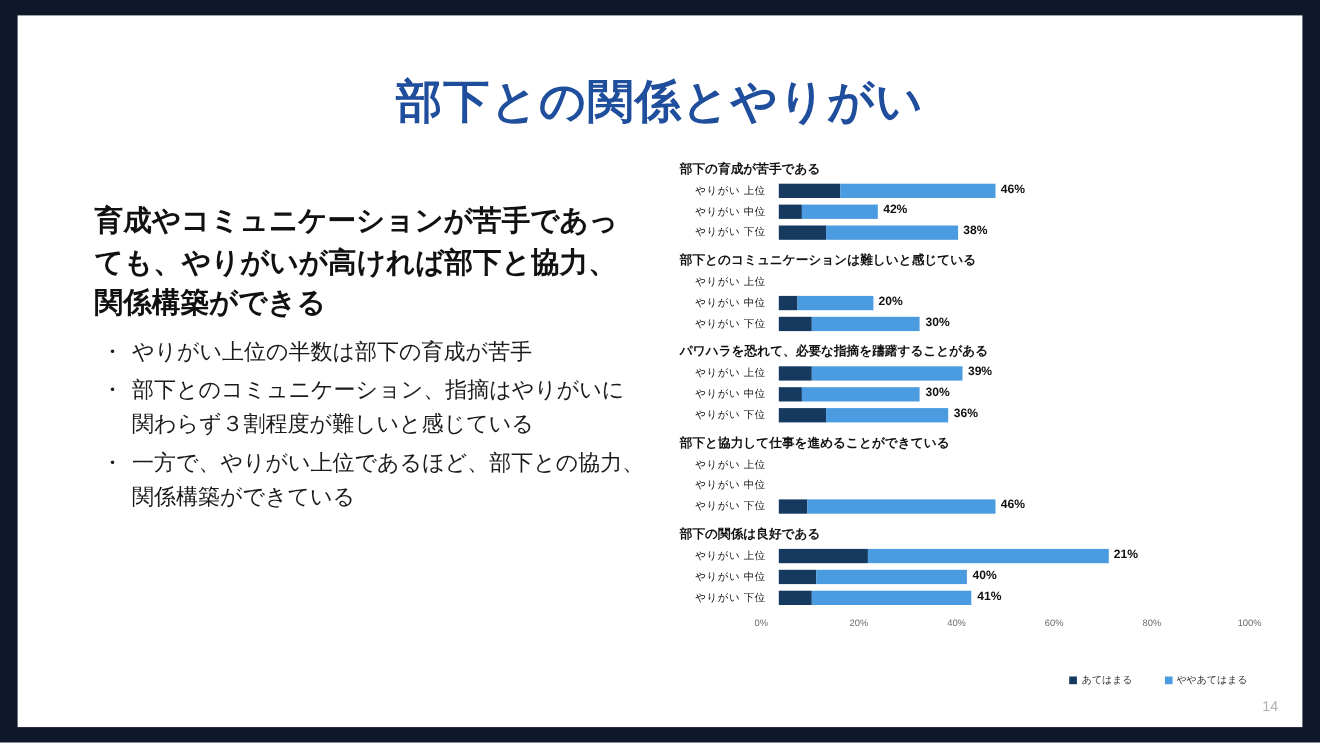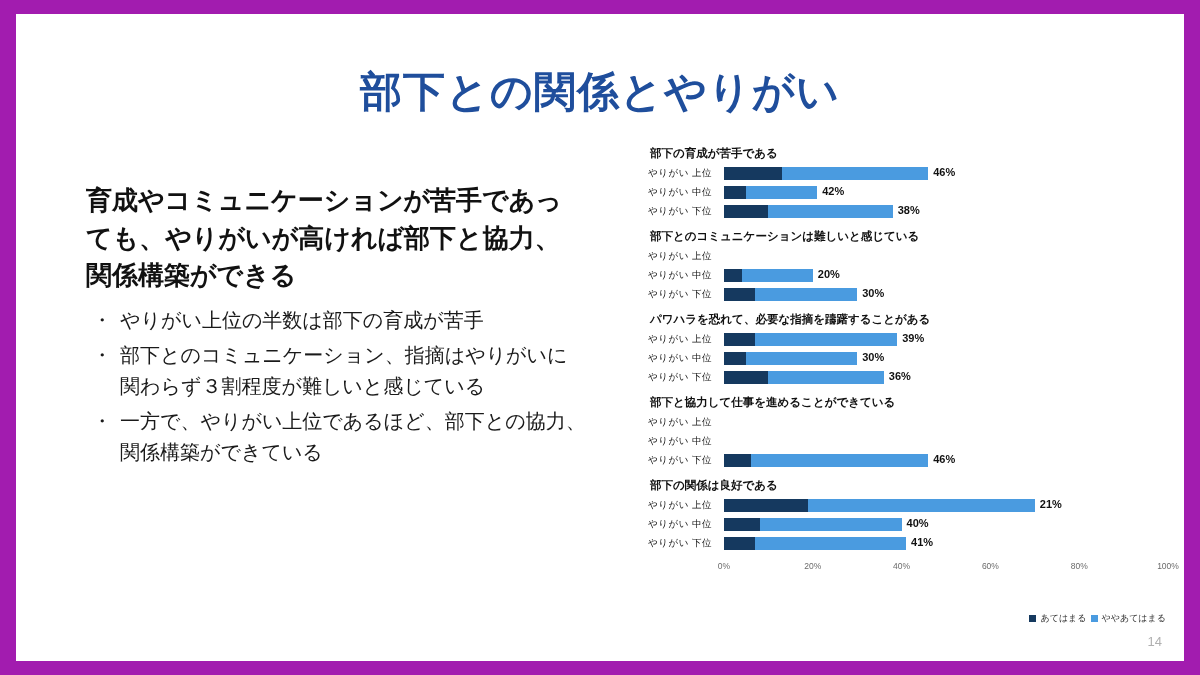--- a/index.html
+++ b/index.html
@@ -10,21 +10,21 @@
   body {
     width: 1200px;
     height: 675px;
     font-family: "Liberation Sans", sans-serif;
     overflow: hidden;
   }
   .slide {
     position: relative;
     width: 1200px;
     height: 675px;
-    background: #a21caf;
+    background: #0f172a;
     box-sizing: border-box;
     padding: 14px 16px;
   }
   .slide-inner {
     position: relative;
     width: 100%;
     height: 100%;
     background: #ffffff;
     box-sizing: border-box;
   }
@@ -69,21 +69,21 @@
   .bullets li .dot {
     position: absolute;
     left: 6px;
     top: 0;
     font-size: 20px;
     color: #1a1a1a;
   }
   
   .chart-panel {
     position: absolute;
-    left: 632px;
+    left: 600px;
     top: 132px;
     width: 520px;
     height: 510px;
   }
   .group {
     margin-bottom: 9px;
   }
   .group-title {
     font-size: 11.5px;
     font-weight: bold;
@@ -97,20 +97,21 @@
     margin-bottom: 2px;
   }
   .row-label {
     width: 76px;
     flex: 0 0 76px;
     font-size: 9.5px;
     color: #111111;
     text-align: left;
     letter-spacing: 0.5px;
     white-space: nowrap;
+    margin-left: 16px;
   }
   .bar-track {
     position: relative;
     flex: 1 1 auto;
     height: 13px;
   }
   .seg {
     position: absolute;
     top: 0;
     height: 13px;
@@ -138,21 +139,21 @@
     font-size: 8.5px;
     color: #6b6b6b;
     transform: translateX(-50%);
     white-space: nowrap;
   }
   .legend {
     position: absolute;
     right: 2px;
     top: 466px;
     display: flex;
-    gap: 4px;
+    gap: 29px;
     align-items: center;
   }
   .legend-item {
     display: flex;
     align-items: center;
     gap: 4px;
     font-size: 9px;
     color: #333333;
     white-space: nowrap;
   }

